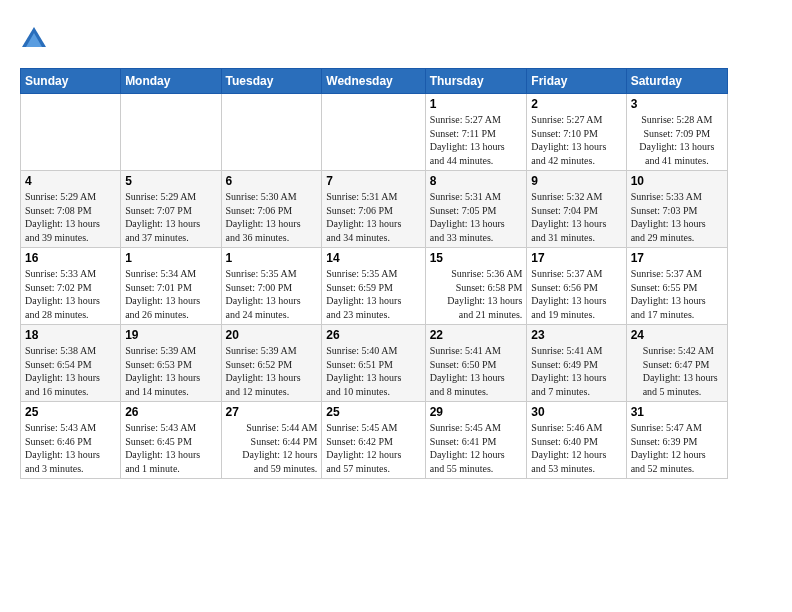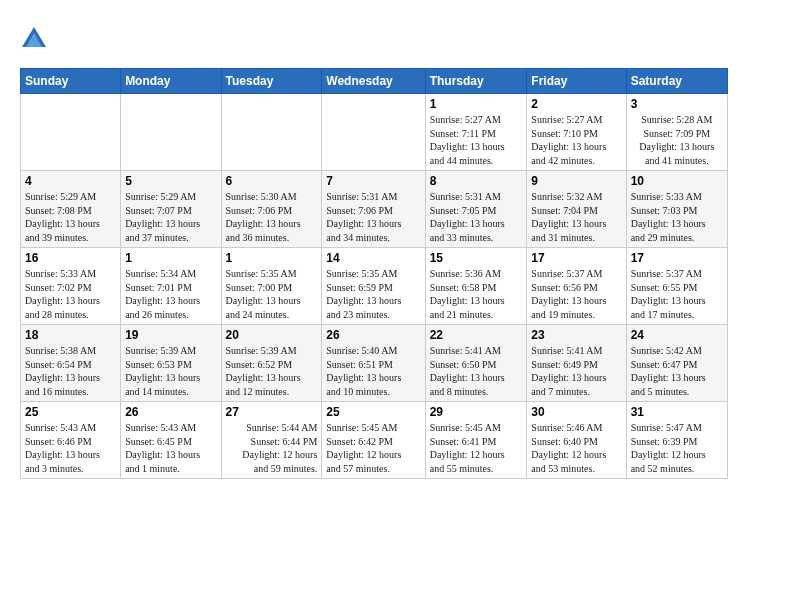--- a/index.html
+++ b/index.html
@@ -238,21 +238,21 @@
           </td>
           <td>
             <div class="day-number">14</div>
             <div class="day-info" style="white-space: pre-line;">Sunrise: 5:35 AM
 Sunset: 6:59 PM
 Daylight: 13 hours
 and 23 minutes.</div>
           </td>
           <td>
             <div class="day-number">15</div>
-            <div class="day-info" style="white-space: pre-line;">Sunrise: 5:36 AM
+            <div class="day-info" style="white-space: pre-line; text-align: right;">Sunrise: 5:36 AM
 Sunset: 6:58 PM
 Daylight: 13 hours
 and 21 minutes.</div>
           </td>
           <td>
             <div class="day-number">17</div>
             <div class="day-info" style="white-space: pre-line;">Sunrise: 5:37 AM
 Sunset: 6:56 PM
 Daylight: 13 hours
 and 19 minutes.</div>
@@ -303,21 +303,21 @@
           </td>
           <td>
             <div class="day-number">23</div>
             <div class="day-info" style="white-space: pre-line;">Sunrise: 5:41 AM
 Sunset: 6:49 PM
 Daylight: 13 hours
 and 7 minutes.</div>
           </td>
           <td>
             <div class="day-number">24</div>
-            <div class="day-info" style="white-space: pre-line;">Sunrise: 5:42 AM
+            <div class="day-info" style="white-space: pre-line; margin-left: 12px;">Sunrise: 5:42 AM
 Sunset: 6:47 PM
 Daylight: 13 hours
 and 5 minutes.</div>
           </td>
         </tr>
         <tr>
           <td>
             <div class="day-number">25</div>
             <div class="day-info" style="white-space: pre-line;">Sunrise: 5:43 AM
 Sunset: 6:46 PM

